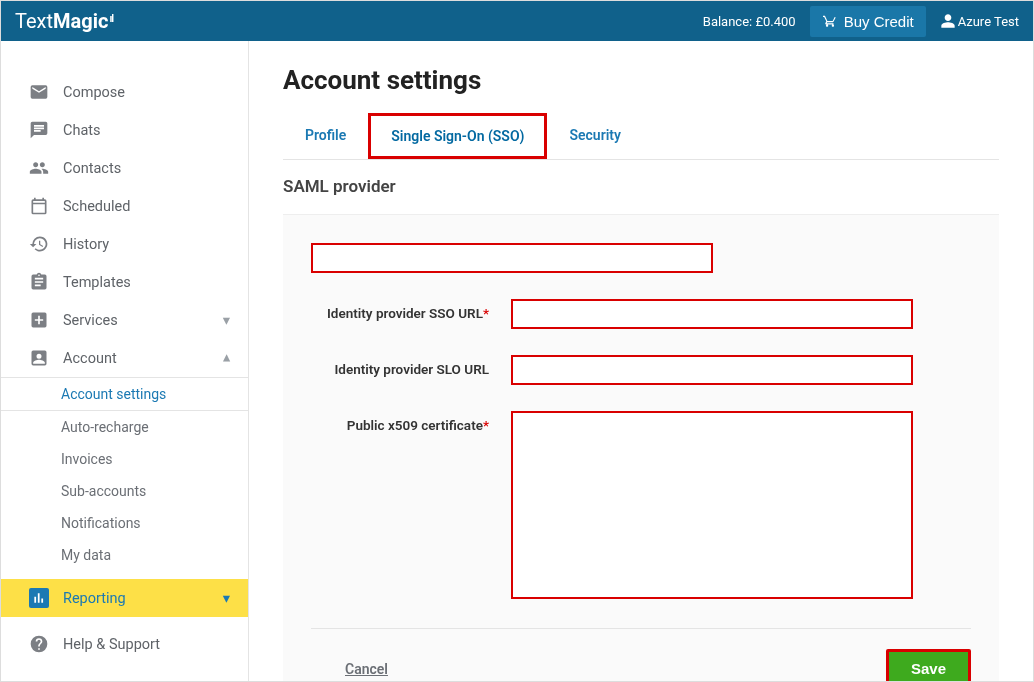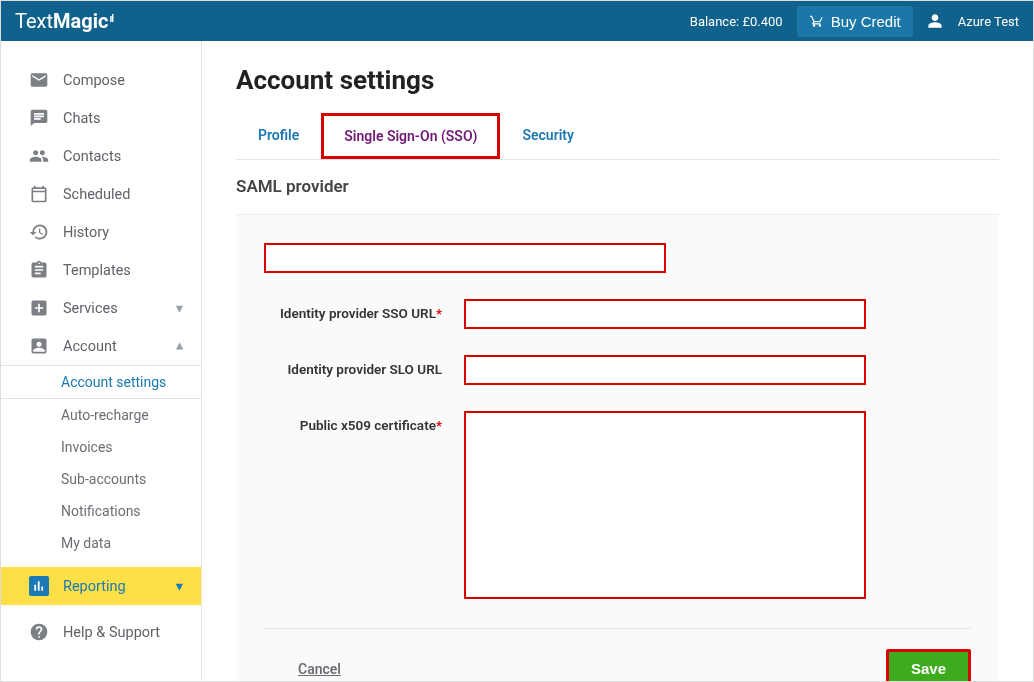--- a/index.html
+++ b/index.html
@@ -8,45 +8,45 @@
 
   
   .header { background: #10618b; color: #fff; height: 40px; display: flex; align-items: center; padding: 0 14px; }
   .logo { font-size: 20px; font-weight: 600; display: flex; align-items: baseline; }
   .logo-text1 { font-weight: 400; }
   .logo-text2 { font-weight: 700; }
   .logo-mark { font-size: 11px; margin-left: 1px; position: relative; top: -6px; letter-spacing: -1px; }
   .header-spacer { flex: 1; }
   .balance { font-size: 13px; margin-right: 14px; }
   .buy-credit { background: #1a77a8; color: #fff; border: none; padding: 7px 12px; font-size: 15px; border-radius: 2px; display: flex; align-items: center; gap: 6px; cursor: pointer; margin-right: 14px; }
-  .user-chip { display: flex; align-items: center; gap: 15px; font-size: 13px; cursor: pointer; }
+  .user-chip { display: flex; align-items: center; gap: 2px; font-size: 13px; cursor: pointer; }
   .icon { width: 16px; height: 16px; display: inline-flex; align-items: center; justify-content: center; fill: currentColor; }
 
   
   .body { display: flex; flex: 1; overflow: hidden; }
 
   
-  .sidebar { width: 201px; border-right: 1px solid #e4e4e4; background: #fff; padding-top: 20px; }
+  .sidebar { width: 248px; border-right: 1px solid #e4e4e4; background: #fff; padding-top: 32px; }
   .nav-item { display: flex; align-items: center; gap: 14px; padding: 9px 18px 9px 28px; color: #5f6368; cursor: pointer; font-size: 14.5px; }
   .nav-item .nav-icon { width: 20px; height: 20px; color: #7c7f84; fill: #7c7f84; display: flex; align-items: center; justify-content: center; }
   .nav-item .chev { margin-left: auto; color: #9aa0a6; }
   .nav-item.expanded .chev { transform: rotate(180deg); }
   .sub-item { padding: 8px 18px 8px 60px; color: #6b6f75; cursor: pointer; font-size: 14px; }
   .sub-item.active { color: #1b79b3; background: #fff; border: 1px solid #e4e4e4; border-left: none; border-right: none; position: relative; }
   .nav-item.reporting { background: #fde047; color: #1b79b3; }
   .nav-item.reporting .nav-icon { background: #1b79b3; color: #fff; fill: #fff; border-radius: 2px; padding: 3px; }
   .nav-item.reporting .chev { color: #1b79b3; }
   .nav-sep { height: 8px; }
 
   
   .main { flex: 1; padding: 24px 34px; overflow: auto; }
   .page-title { font-size: 26px; font-weight: 700; color: #222; margin-bottom: 18px; }
   .tabs { display: flex; gap: 0; border-bottom: 1px solid #e4e4e4; margin-bottom: 16px; }
   .tab { padding: 12px 20px; color: #1b79b3; font-weight: 600; font-size: 14px; cursor: pointer; border: 2px solid transparent; }
-  .tab.active { color: #701a75; border: 3px solid #d90000; }
+  .tab.active { color: #0369a1; border: 3px solid #d90000; }
   .section-title { font-size: 17px; font-weight: 600; color: #444; margin-bottom: 18px; }
 
   .form-card { background: #fafafa; border-top: 1px solid #eee; padding: 28px 28px 20px 28px; }
   .form-row { display: flex; align-items: flex-start; margin-bottom: 26px; }
   .form-label { width: 200px; text-align: right; padding-right: 22px; font-size: 13.5px; color: #333; padding-top: 6px; font-weight: 600; }
   .req { color: #d90000; }
   .form-input { flex: 0 0 402px; }
   .form-input input, .form-input textarea { width: 402px; height: 30px; border: 2px solid #d90000; background: #fff; padding: 4px 8px; font-family: inherit; font-size: 14px; }
   .form-input textarea { height: 188px; resize: none; }
   .form-actions { display: flex; align-items: center; border-top: 1px solid #e4e4e4; padding-top: 20px; margin-top: 10px; }

